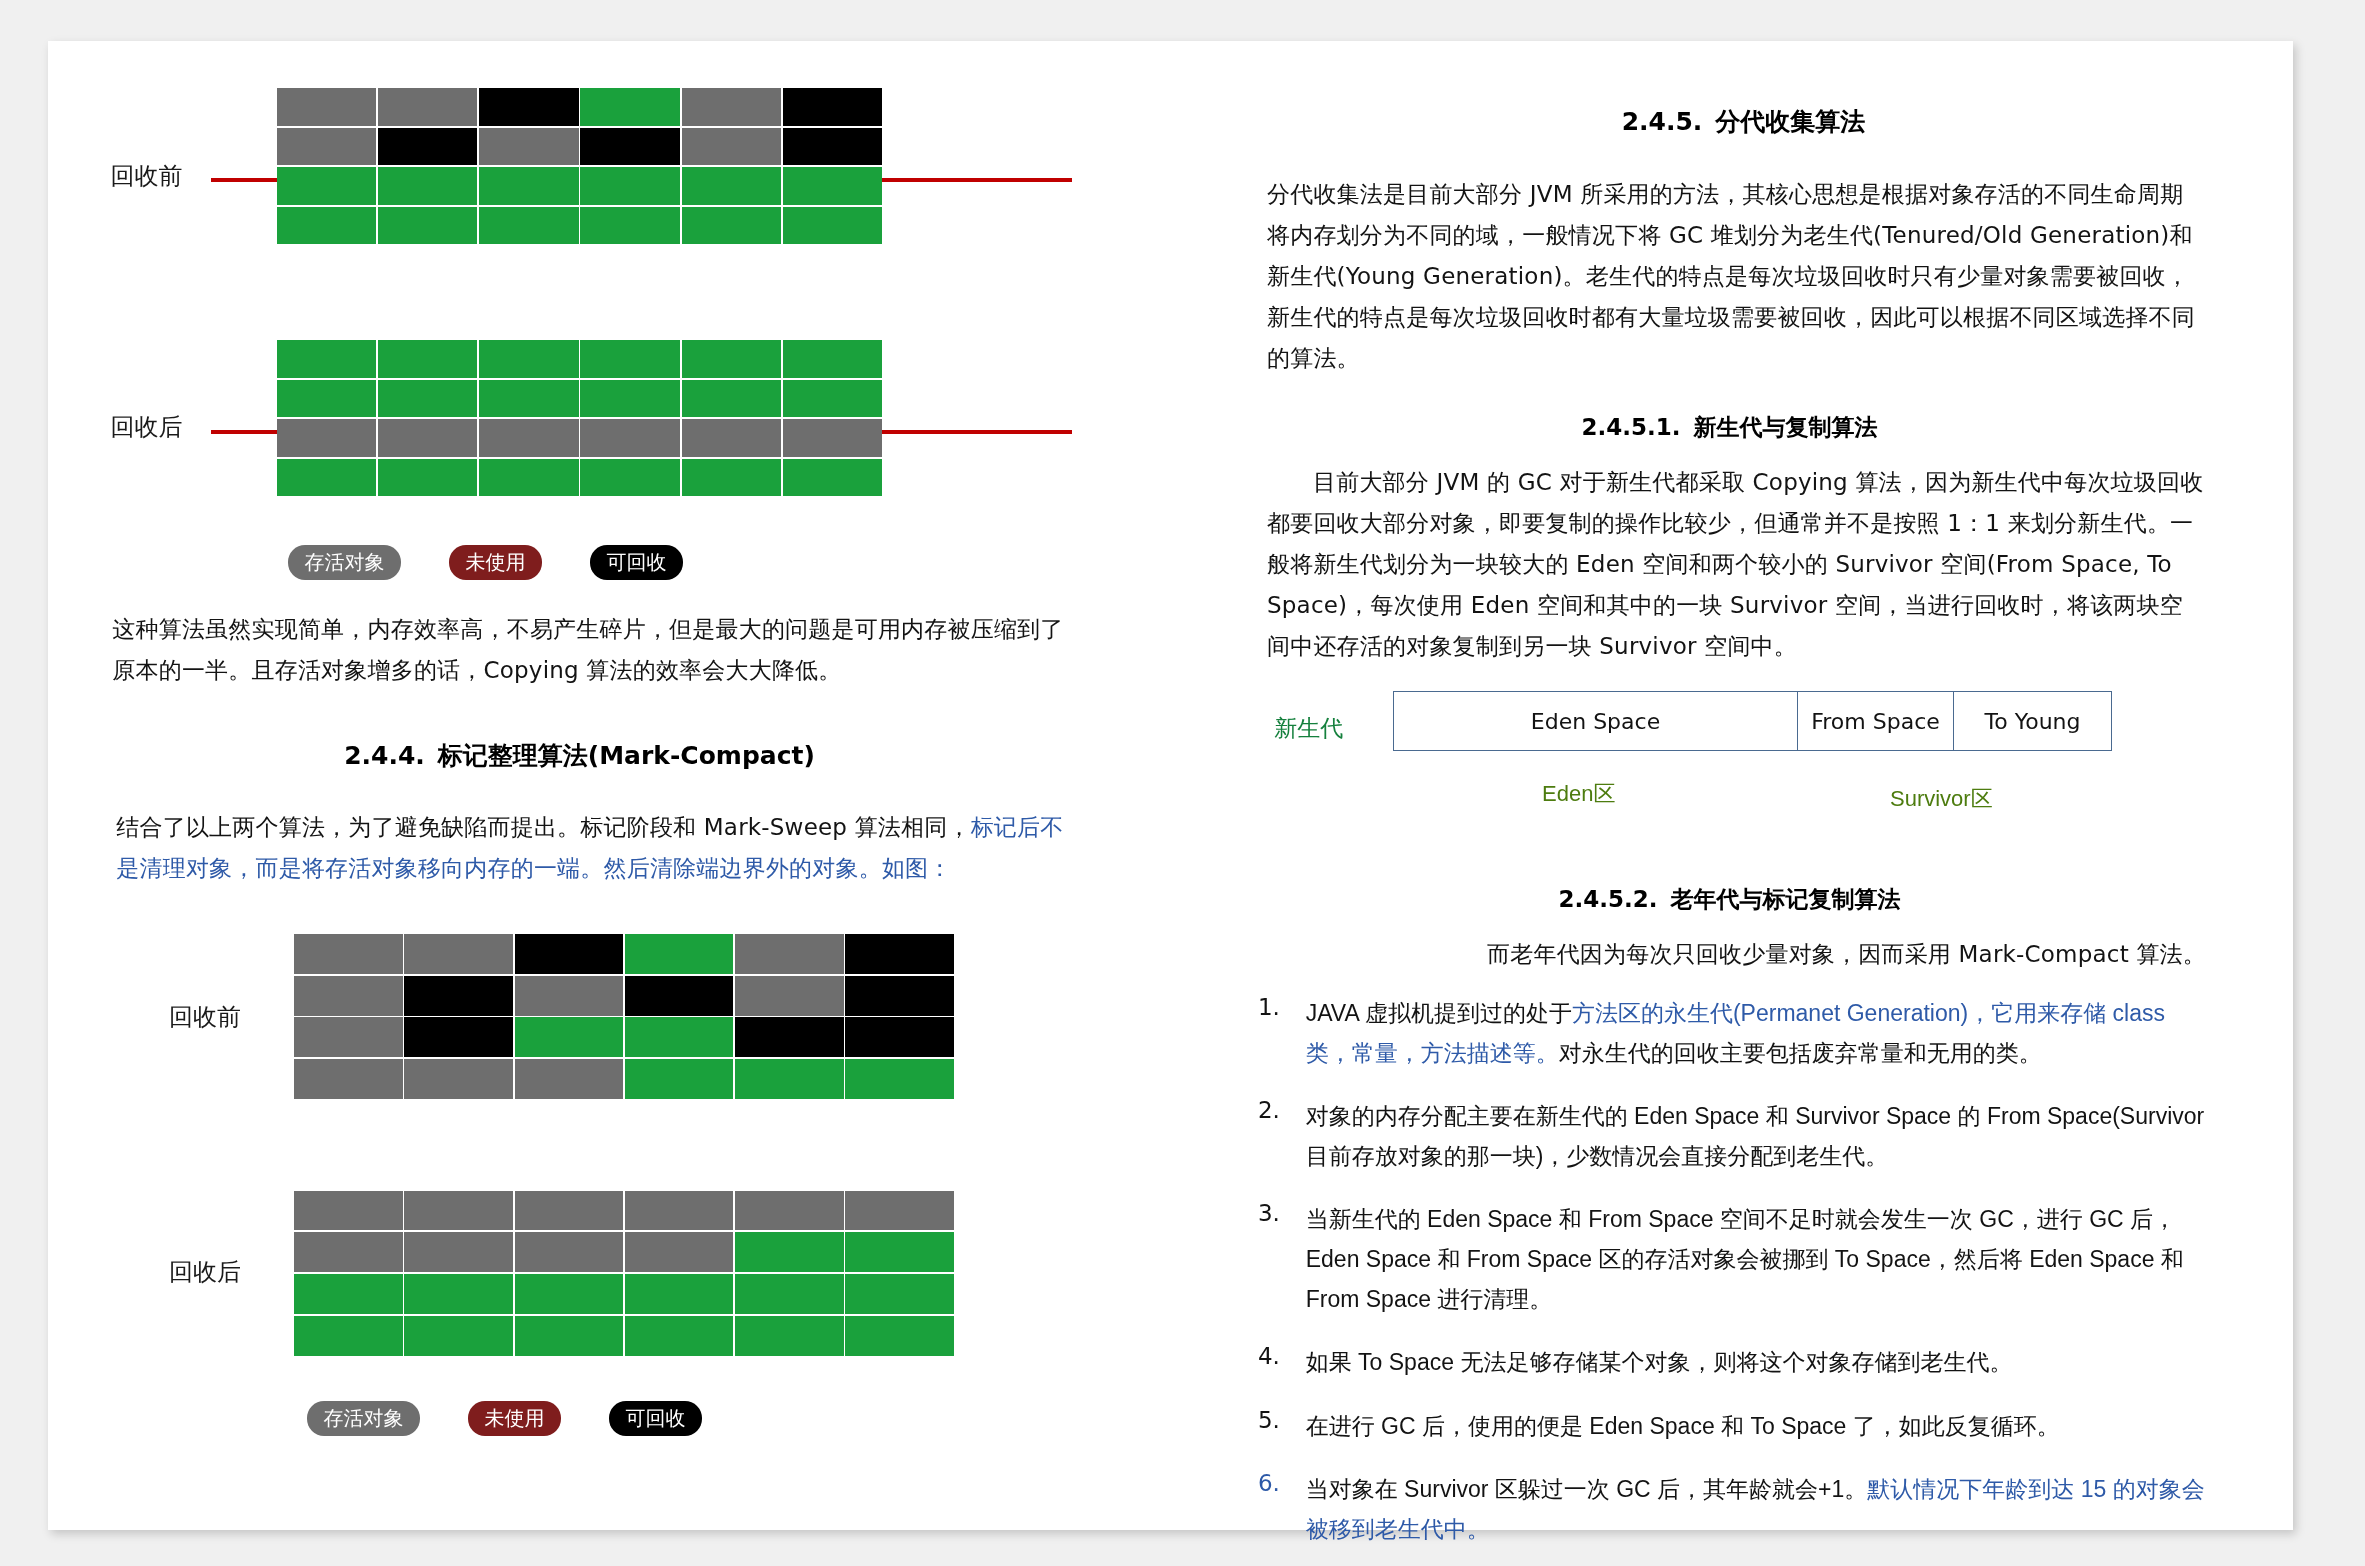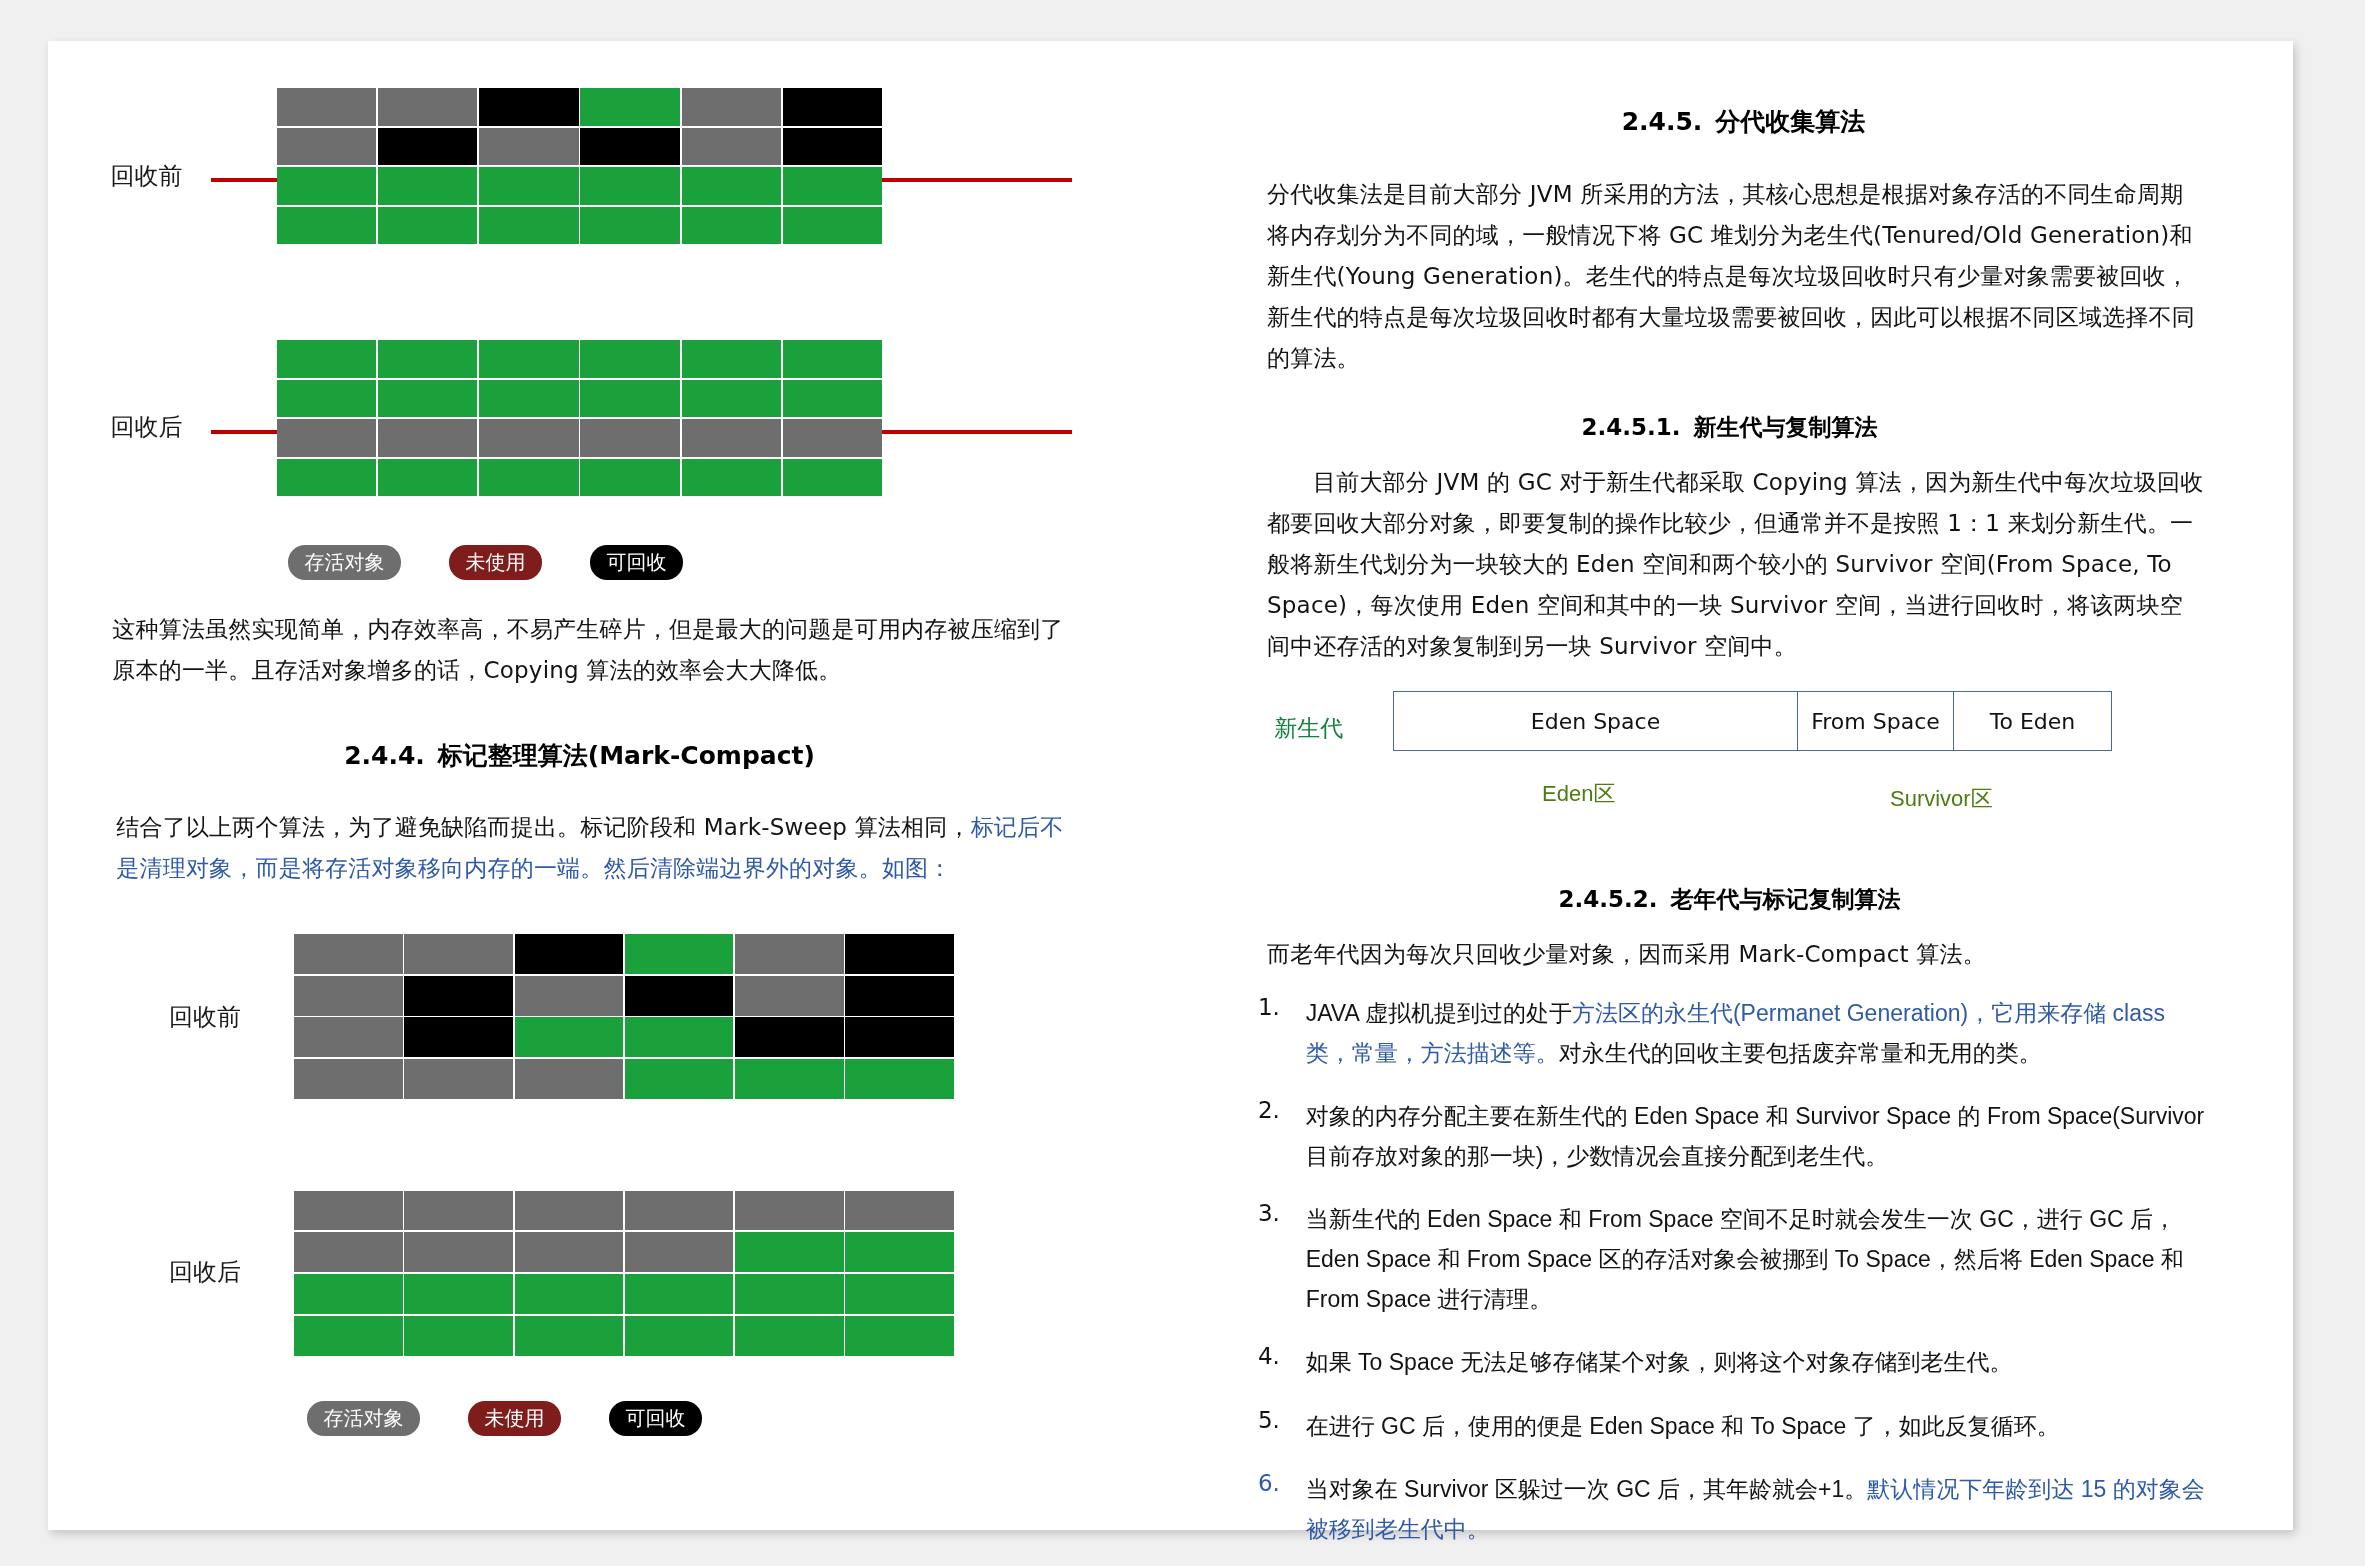--- a/index.html
+++ b/index.html
@@ -340,31 +340,31 @@
         <span class="num">2.4.5.1.</span><span>新生代与复制算法</span>
       </div>
 
       <p class="para indent" style="position:absolute; left:0; top:403px; width:939px; margin:0;">目前大部分 JVM 的 GC 对于新生代都采取 Copying 算法，因为新生代中每次垃圾回收都要回收大部分对象，即要复制的操作比较少，但通常并不是按照 1：1 来划分新生代。一般将新生代划分为一块较大的 Eden 空间和两个较小的 Survivor 空间(From Space, To Space)，每次使用 Eden 空间和其中的一块 Survivor 空间，当进行回收时，将该两块空间中还存活的对象复制到另一块 Survivor 空间中。</p>
 
       <div class="eden-wrap" style="left:0; top:632px; width:953px; height:165px;">
         <div class="eden-label" style="left:7.3px; top:22px;">新生代</div>
         <div class="eden-box" style="left:126px; top:0; width:719px; height:60px;">
           <div class="eden-seg" style="flex:0 0 403px;">Eden Space</div>
           <div class="eden-seg" style="flex:0 0 156px;">From Space</div>
-          <div class="eden-seg" style="flex:1 1 auto;">To Eden</div>
+          <div class="eden-seg" style="flex:1 1 auto;">To Young</div>
         </div>
         <div class="cap" style="left:275px; top:88px;">Eden区</div>
         <div class="cap" style="left:623px; top:93px;">Survivor区</div>
       </div>
 
       <div class="h4" style="position:absolute; left:0; top:825px; width:925px;">
         <span class="num">2.4.5.2.</span><span>老年代与标记复制算法</span>
       </div>
 
-      <p class="para" style="position:absolute; left:0; top:875px; width:939px; margin:0;">而老年代因为每次只回收少量对象，因而采用 Mark-Compact 算法。</p>
+      <p class="para" style="position:absolute; left:0; top:875px; width:939px; margin:0;text-align:right;">而老年代因为每次只回收少量对象，因而采用 Mark-Compact 算法。</p>
 
       <div class="olist" id="numbered-list" style="top:935px; left:-18.3px; width:962px;">
           <div class="oitem">
             <div class="onum">1.</div>
             <div class="otext"><span>JAVA 虚拟机提到过的处于</span><span class="blue">方法区的永生代(Permanet Generation)，它用来存储 class 类，常量，方法描述等。</span><span>对永生代的回收主要包括废弃常量和无用的类。</span></div>
           </div>
           <div class="oitem">
             <div class="onum">2.</div>
             <div class="otext"><span>对象的内存分配主要在新生代的 Eden Space 和 Survivor Space 的 From Space(Survivor 目前存放对象的那一块)，少数情况会直接分配到老生代。</span></div>
           </div>

